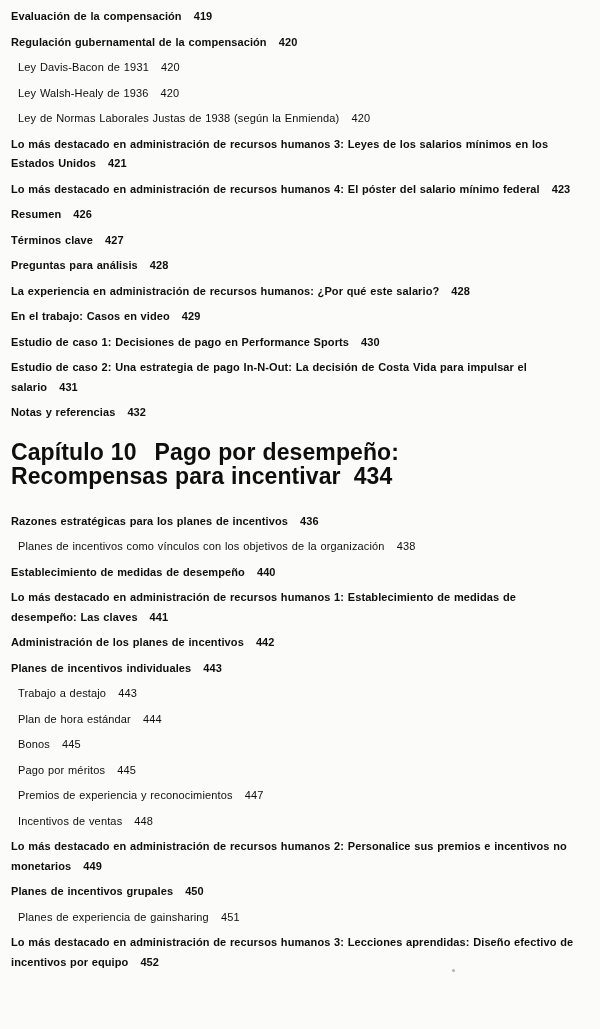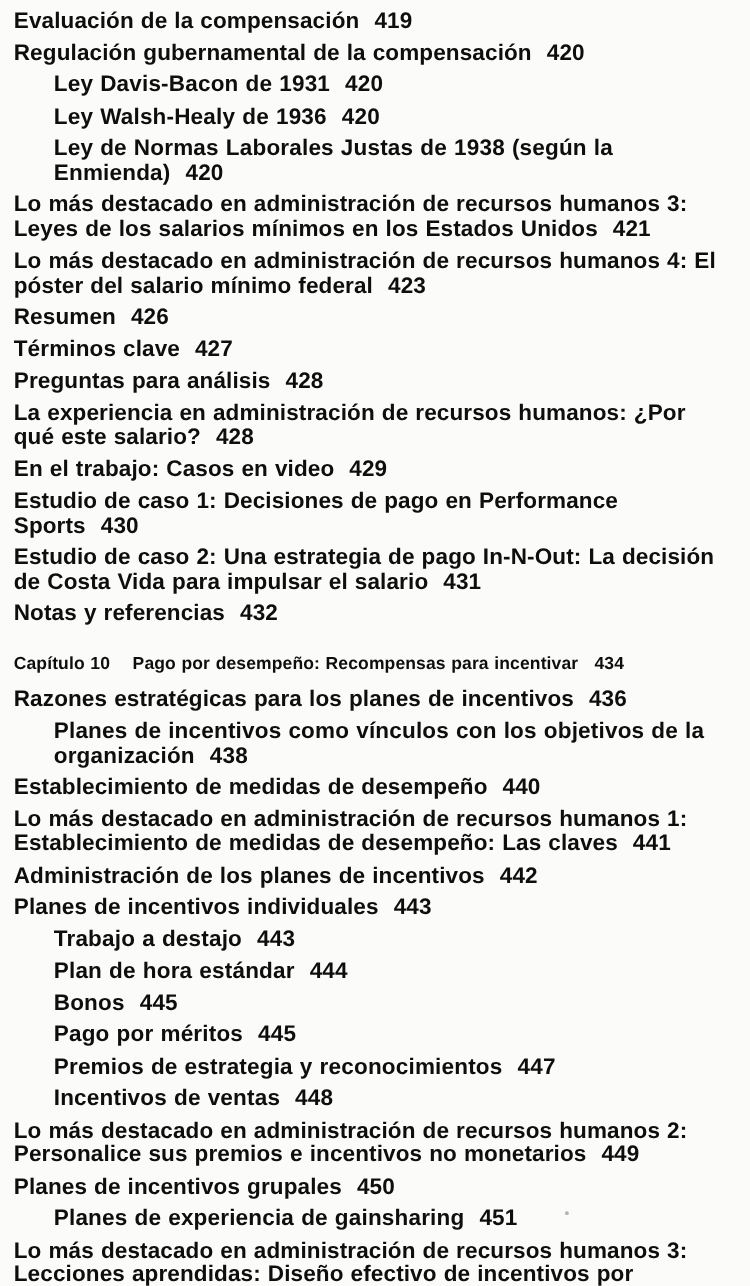--- a/index.html
+++ b/index.html
@@ -12,37 +12,37 @@
     min-height: 1029px;
     position: relative;
     font-family: "Liberation Sans", "DejaVu Sans", sans-serif;
     color: #0e0e0e;
     -webkit-font-smoothing: antialiased;
   }
   .page-wrap {
     padding: 7px 18px 8px 11px;
   }
   .entry {
-    font-size: 18px;
+    font-size: 11px;
     font-weight: bold;
     line-height: 19.5px;
     margin: 0 0 6px 0;
     letter-spacing: 0.1px;
     word-spacing: 0.5px;
   }
   .entry.subsection {
-    font-weight: bold;
-    margin-left: 32px;
+    font-weight: normal;
+    margin-left: 7px;
     letter-spacing: 0.15px;
   }
   .entry.chapter {
-    font-size: 14px;
+    font-size: 23px;
     line-height: 24px;
     margin-top: 17px;
-    margin-bottom: 8px;
+    margin-bottom: 24px;
     max-width: 520px;
     letter-spacing: 0.1px;
   }
   .chapter-label {
     margin-right: 18px;
   }
   .page-num {
     padding-left: 12px;
     white-space: nowrap;
   }
@@ -84,21 +84,21 @@
       <div class="entry section"><span class="title">Razones estratégicas para los planes de incentivos</span><span class="page-num">436</span></div>
       <div class="entry subsection"><span class="title">Planes de incentivos como vínculos con los objetivos de la organización</span><span class="page-num">438</span></div>
       <div class="entry section"><span class="title">Establecimiento de medidas de desempeño</span><span class="page-num">440</span></div>
       <div class="entry section"><span class="title">Lo más destacado en administración de recursos humanos 1: Establecimiento de medidas de desempeño: Las claves</span><span class="page-num">441</span></div>
       <div class="entry section"><span class="title">Administración de los planes de incentivos</span><span class="page-num">442</span></div>
       <div class="entry section"><span class="title">Planes de incentivos individuales</span><span class="page-num">443</span></div>
       <div class="entry subsection"><span class="title">Trabajo a destajo</span><span class="page-num">443</span></div>
       <div class="entry subsection"><span class="title">Plan de hora estándar</span><span class="page-num">444</span></div>
       <div class="entry subsection"><span class="title">Bonos</span><span class="page-num">445</span></div>
       <div class="entry subsection"><span class="title">Pago por méritos</span><span class="page-num">445</span></div>
-      <div class="entry subsection"><span class="title">Premios de estrategia y reconocimientos</span><span class="page-num">447</span></div>
+      <div class="entry subsection"><span class="title">Premios de experiencia y reconocimientos</span><span class="page-num">447</span></div>
       <div class="entry subsection"><span class="title">Incentivos de ventas</span><span class="page-num">448</span></div>
       <div class="entry section"><span class="title">Lo más destacado en administración de recursos humanos 2: Personalice sus premios e incentivos no monetarios</span><span class="page-num">449</span></div>
       <div class="entry section"><span class="title">Planes de incentivos grupales</span><span class="page-num">450</span></div>
       <div class="entry subsection"><span class="title">Planes de experiencia de gainsharing</span><span class="page-num">451</span></div>
       <div class="entry section"><span class="title">Lo más destacado en administración de recursos humanos 3: Lecciones aprendidas: Diseño efectivo de incentivos por equipo</span><span class="page-num">452</span></div>
     </div>
 </main>
 
 <div class="scan-dot"></div>
 

